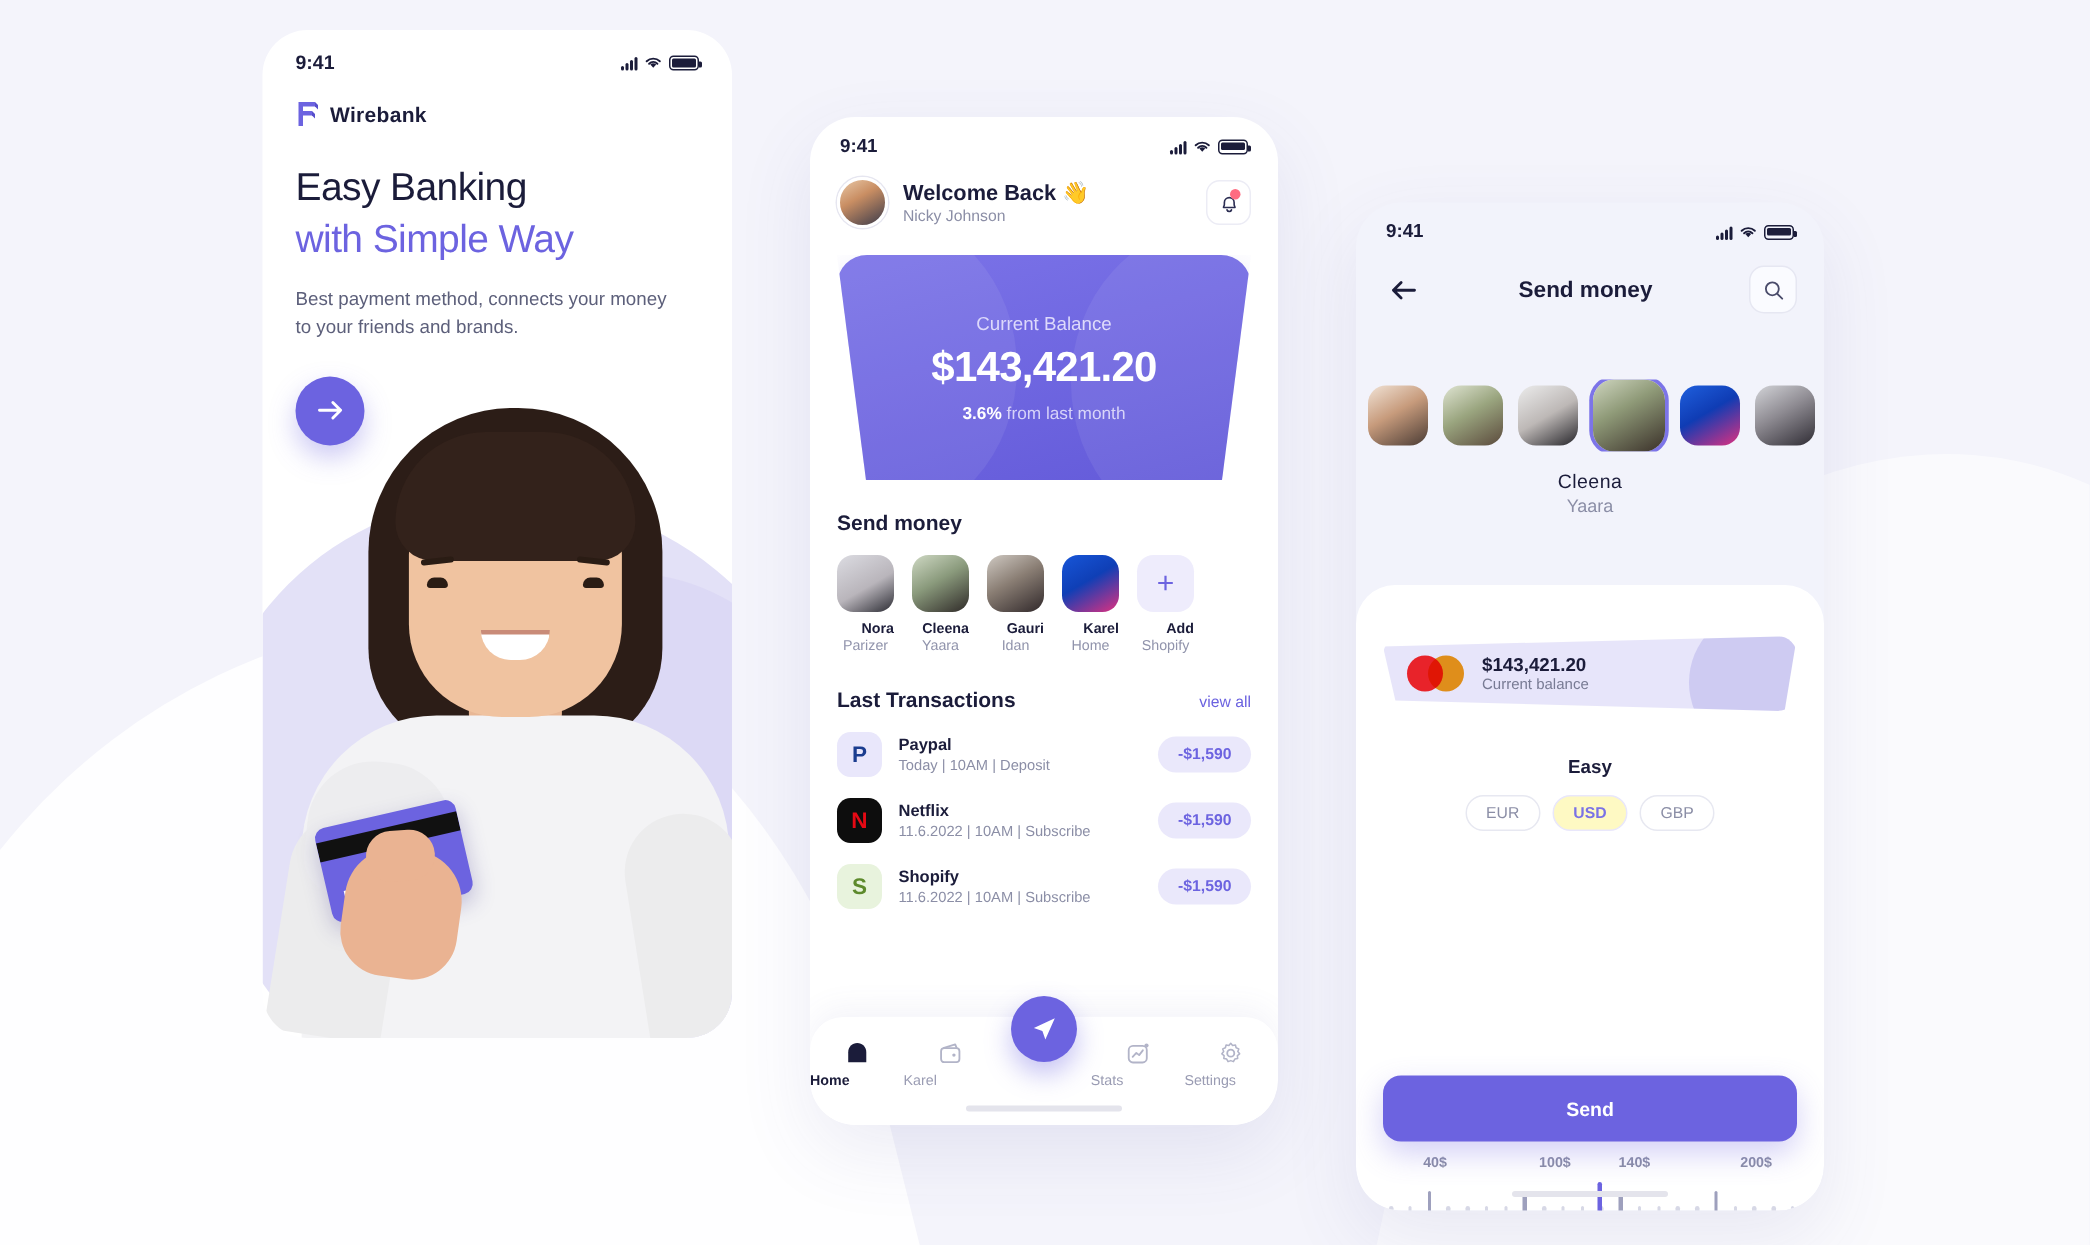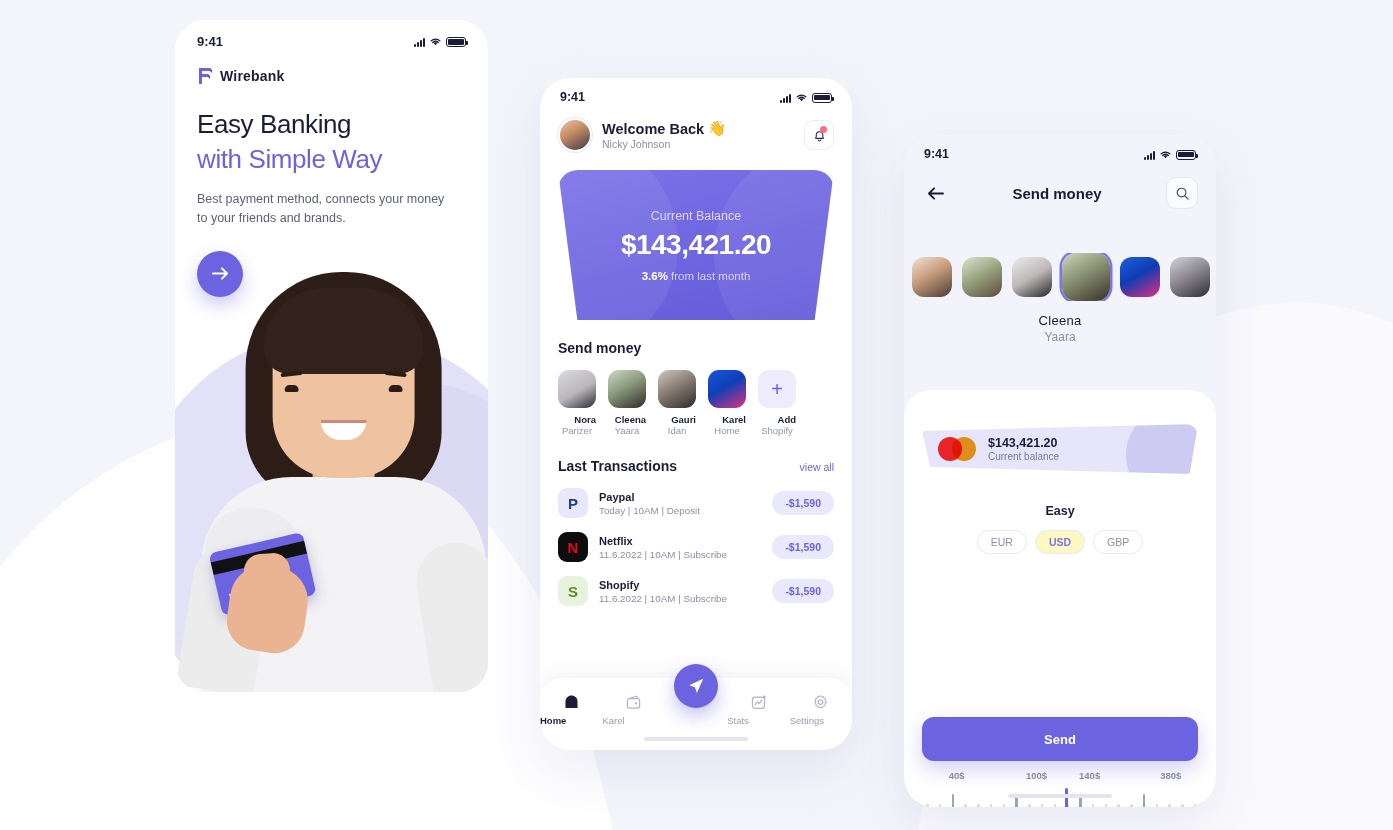--- a/index.html
+++ b/index.html
@@ -663,21 +663,21 @@
         <div class="cur active">USD</div>
         <div class="cur">GBP</div>
       </div>
     </div>
 
     <div class="ruler">
       <div class="ruler-labels" id="ruler-labels">
           <span style="left: 16.9%;">40$</span>
           <span style="left: 42.5%;">100$</span>
           <span style="left: 59.5%;">140$</span>
-          <span style="left: 85.5%;">380$</span>
+          <span style="left: 85.5%;">200$</span>
         </div>
       <div class="ticks" id="ruler-ticks">
           <i class="" style="left: 3%; height: 20px;"></i>
           <i class="" style="left: 7.08696%; height: 20px;"></i>
           <i class="" style="left: 11.1739%; height: 20px;"></i>
           <i class="maj" style="left: 15.2609%; height: 30px;"></i>
           <i class="" style="left: 19.3478%; height: 20px;"></i>
           <i class="" style="left: 23.4348%; height: 20px;"></i>
           <i class="" style="left: 27.5217%; height: 20px;"></i>
           <i class="" style="left: 31.6087%; height: 20px;"></i>

